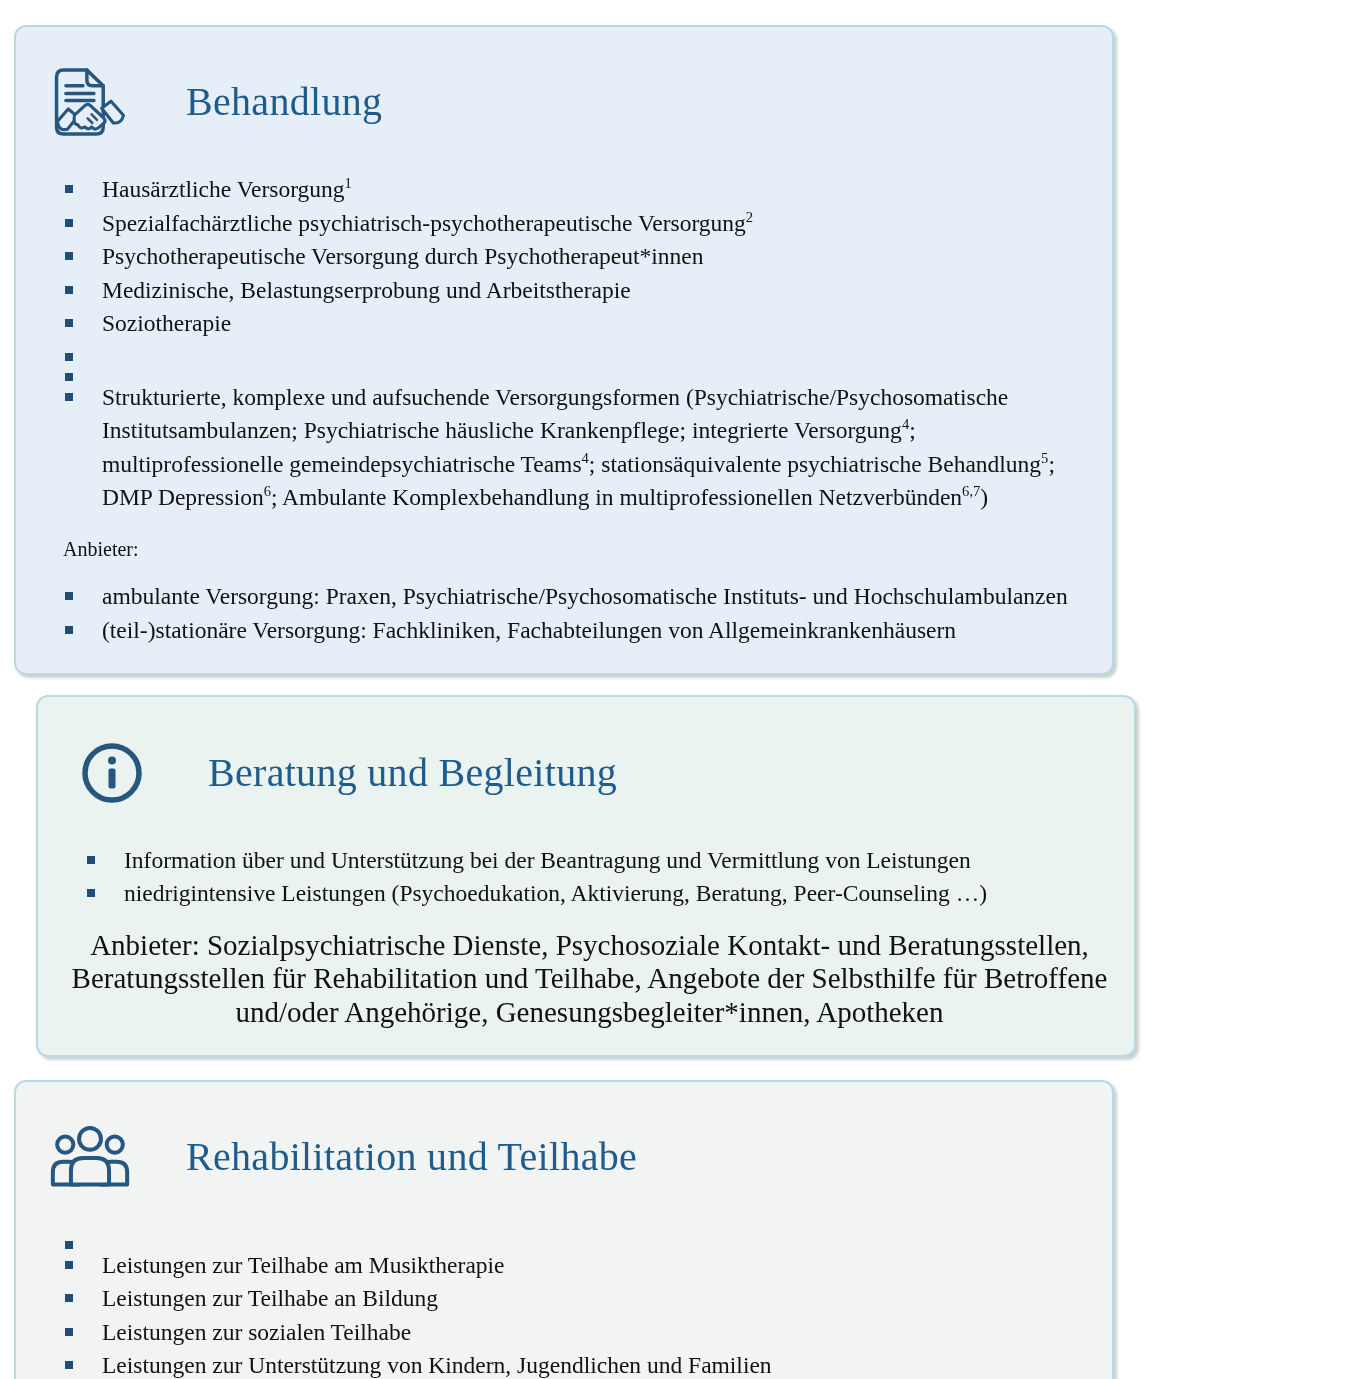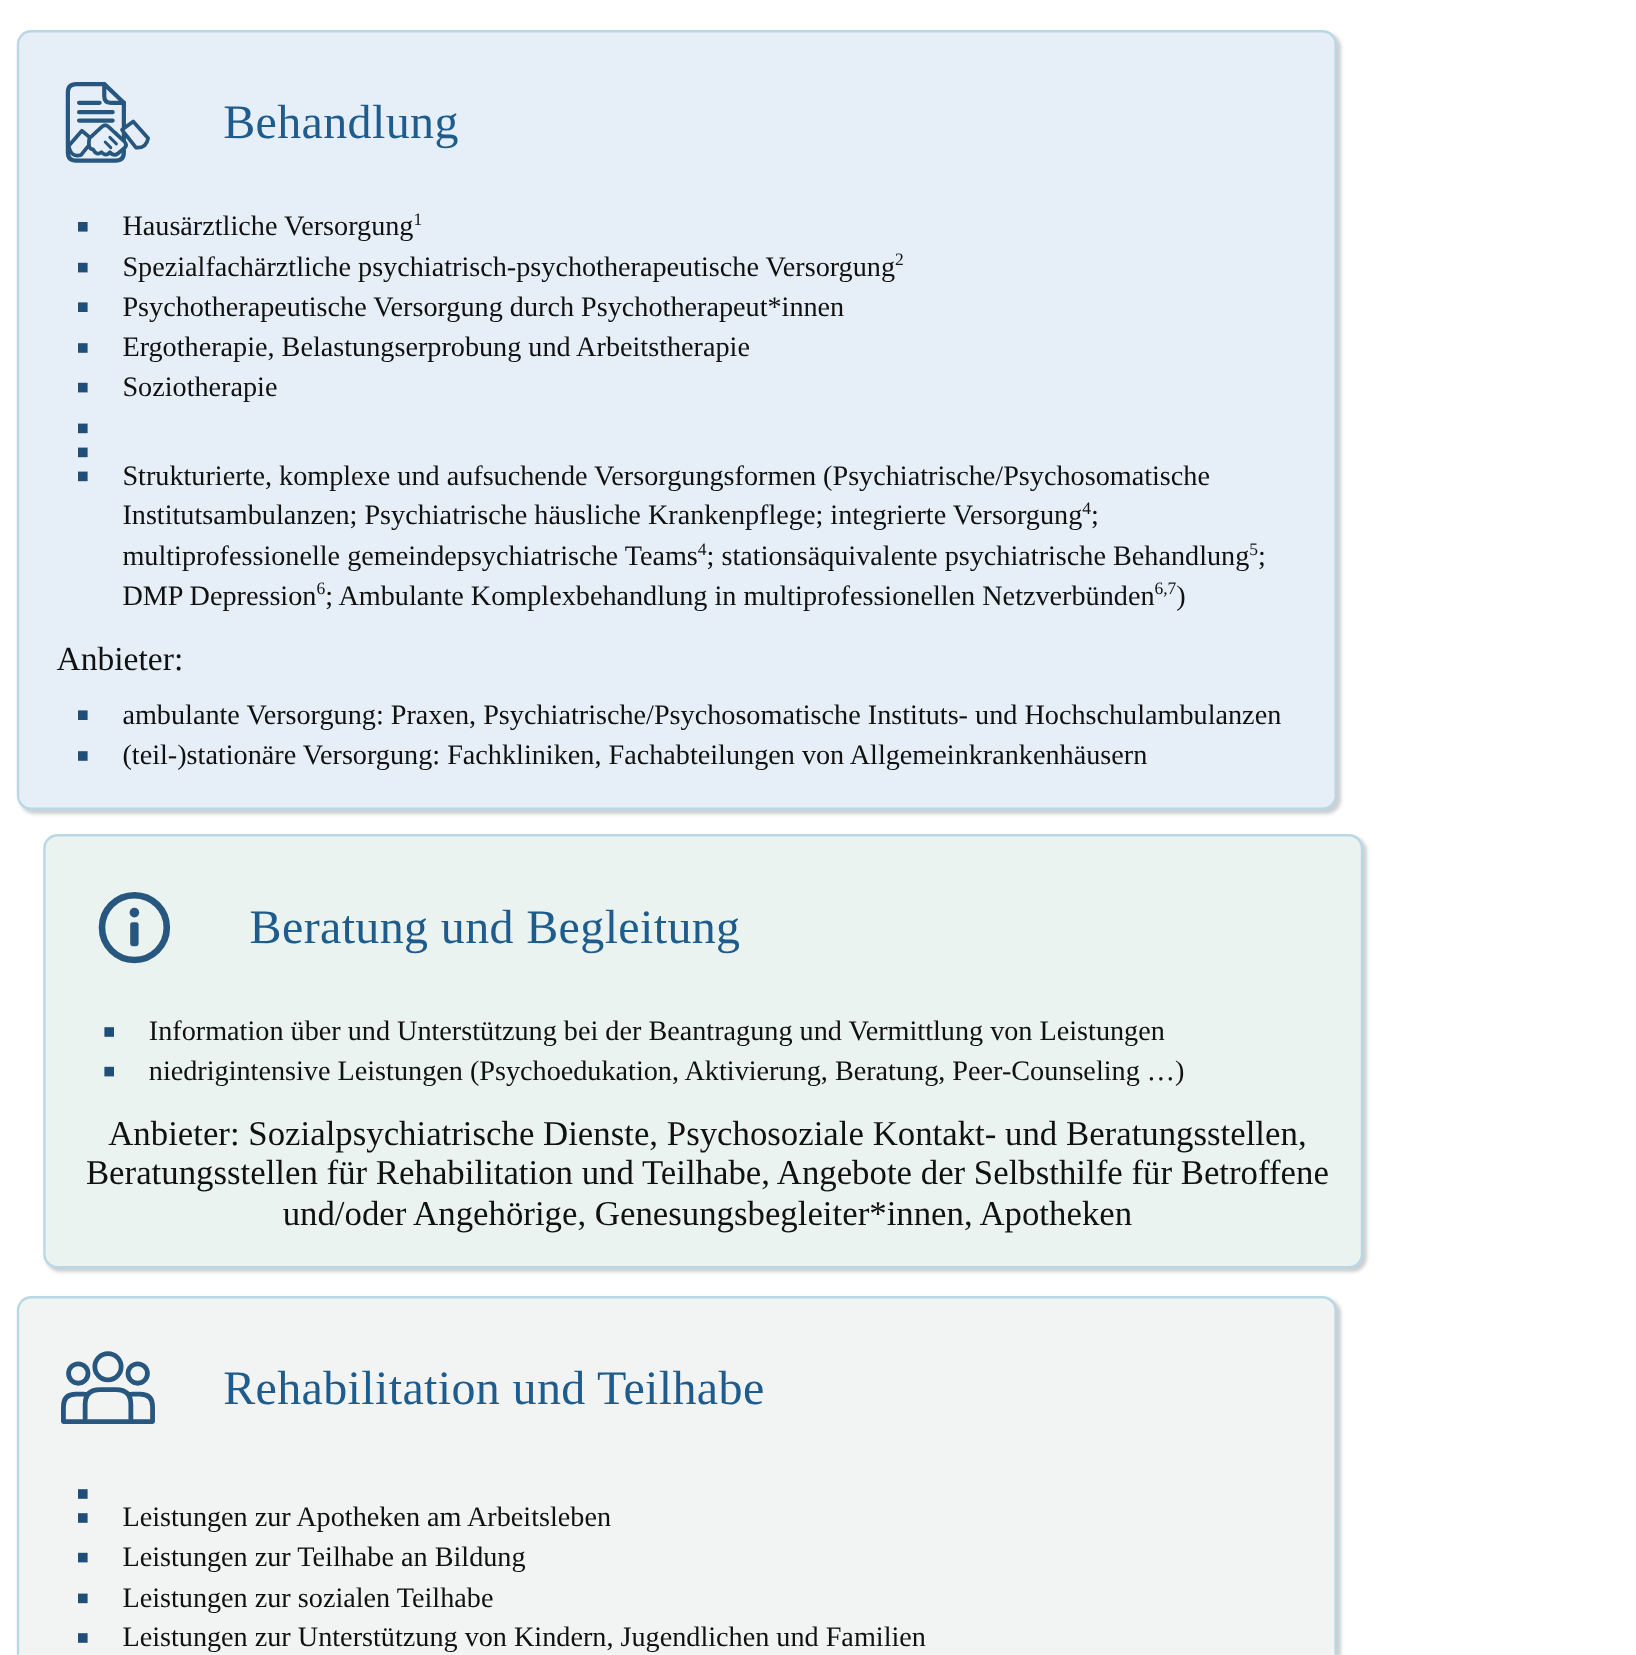--- a/index.html
+++ b/index.html
@@ -64,23 +64,23 @@
     height: 8px;
     margin-top: 12px;
     background: var(--color-bullet, #1f4e79);
   }
   ul.bullet-list .li-text {
     margin-left: 29px;
   }
   sup { font-size: 62%; line-height: 0; }
 
   .anbieter-label {
-    margin: 18px 0 0 0;
+    margin: 18px 0 0 16px;
     padding: 0 24px 0 31px;
-    font-size: 28px;
+    font-size: 20px;
     line-height: 33.5px;
   }
   .anbieter-list { margin-top: 14px !important; }
   .body-paragraph {
     margin: 18px 0 0 0;
     padding: 0 24px 0 31px;
     font-size: 29px;
     line-height: 33.5px;
     text-align: center;
   }
@@ -116,21 +116,21 @@
       <li>
         <span class="bullet"></span>
         <span class="li-text">Spezialfachärztliche psychiatrisch-psychotherapeutische Versorgung<sup>2</sup></span>
       </li>
       <li>
         <span class="bullet"></span>
         <span class="li-text">Psychotherapeutische Versorgung durch Psychotherapeut*innen</span>
       </li>
       <li>
         <span class="bullet"></span>
-        <span class="li-text">Ergotherapie, Belastungserprobung und Arbeitstherapie</span>
+        <span class="li-text">Medizinische, Belastungserprobung und Arbeitstherapie</span>
       </li>
       <li>
         <span class="bullet"></span>
         <span class="li-text">Soziotherapie</span>
       </li>
       <li>
         <span class="bullet"></span>
       </li>
       <li>
         <span class="bullet"></span>
@@ -196,21 +196,21 @@
       </svg>
     </div>
     <h2 class="panel-title">Rehabilitation und Teilhabe</h2>
   </div>
   <ul class="bullet-list">
       <li>
         <span class="bullet"></span>
       </li>
       <li>
         <span class="bullet"></span>
-        <span class="li-text">Leistungen zur Apotheken am Arbeitsleben</span>
+        <span class="li-text">Leistungen zur Teilhabe am Musiktherapie</span>
       </li>
       <li>
         <span class="bullet"></span>
         <span class="li-text">Leistungen zur Teilhabe an Bildung</span>
       </li>
       <li>
         <span class="bullet"></span>
         <span class="li-text">Leistungen zur sozialen Teilhabe</span>
       </li>
       <li>

